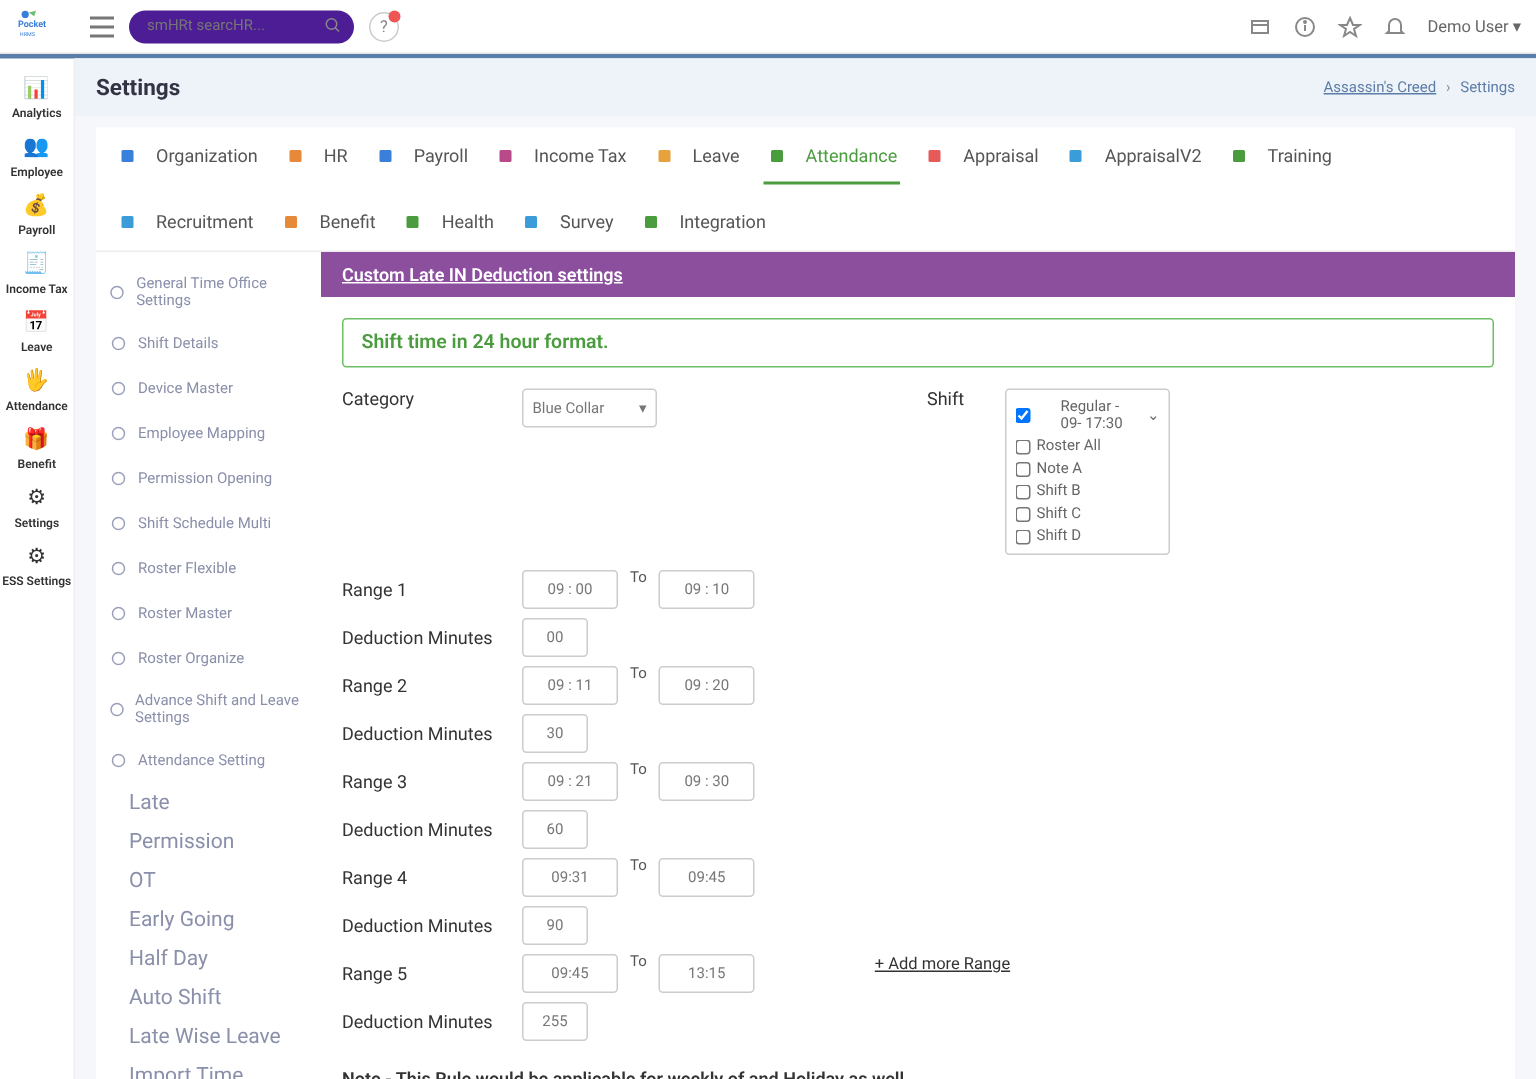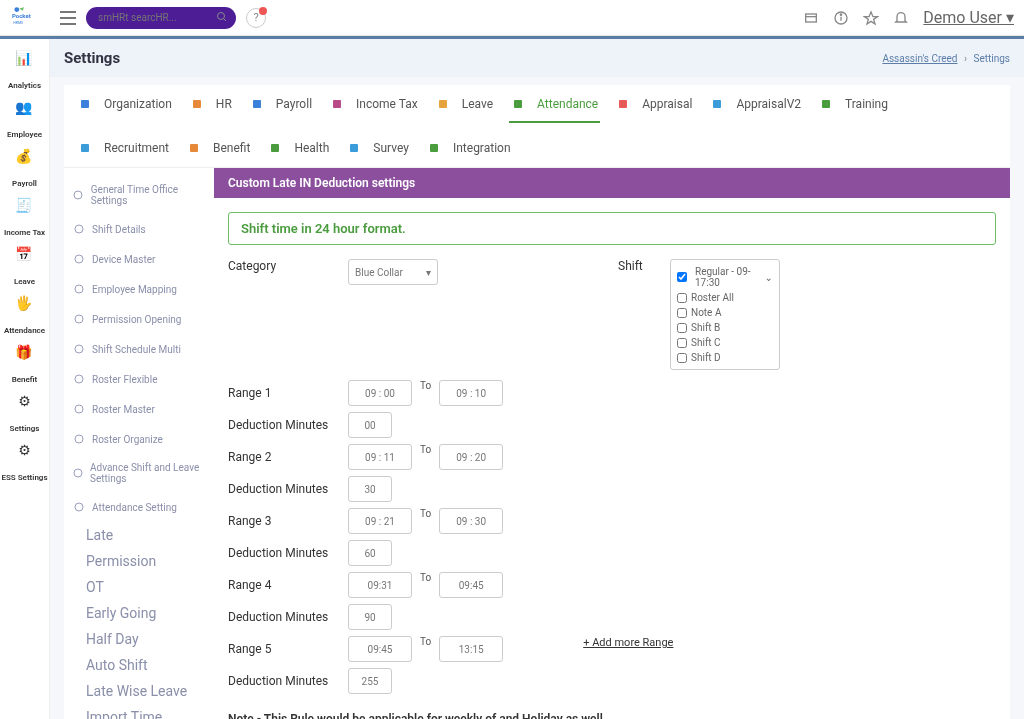--- a/index.html
+++ b/index.html
@@ -9,46 +9,46 @@
 .logo svg { width: 36px; height: 28px; }
 .hamburger { cursor: pointer; width: 16px; height: 14px; display:flex; flex-direction:column; justify-content:space-between; }
 .hamburger span { display:block; height:2px; background:#777; }
 .search-wrap { position: relative; }
 .search-input { width: 150px; height: 22px; border-radius: 11px; border: none; background: #4c1d95; padding: 0 28px 0 12px; font-size: 10px; color: #888; }
 .search-icon-s { position:absolute; right:8px; top:4px; color:#888; }
 .help-icon { position: relative; width:20px; height:20px; border:1px solid #ccc; border-radius:50%; display:flex; align-items:center; justify-content:center; color:#888; font-size:11px;}
 .help-dot { position:absolute; top:-2px; right:-2px; width:8px; height:8px; background:#e55; border-radius:50%; }
 .top-right { margin-left:auto; display:flex; align-items:center; gap:14px; color:#888; }
 .top-right .ico { width:16px; height:16px; display:flex; align-items:center; justify-content:center; }
-.user-label { font-size:16px; color:#666;text-decoration:underline; }
+.user-label { font-size:11px; color:#666; }
 .sep-bar { height:3px; background:#5a7ea8; }
 .layout { display:flex; }
 .left-rail { width:50px; border-right:1px solid #eee; padding-top:6px; }
 .rail-item { display:flex; flex-direction:column; align-items:center; padding:4px 0; cursor:pointer; }
 .rail-item .ri-icon { width:22px; height:18px; display:flex; align-items:center; justify-content:center; font-size:14px; }
-.rail-item .ri-label { font-size:8px; color:#333; font-weight:600; margin-top:14px; text-align:center; }
+.rail-item .ri-label { font-size:8px; color:#333; font-weight:600; margin-top:4px; text-align:center; }
 .main { flex:1; background:#f5f7fb; min-height:683px; }
 .titlebar { height:38px; background:#eef3f9; display:flex; align-items:center; padding:0 14px; }
 .titlebar h1 { font-size:15px; font-weight:700; color:#334; }
 .crumbs { margin-left:auto; font-size:10px; color:#5b7da8; }
 .crumbs a { color:#5b7da8; text-decoration:underline; }
 .crumbs .sep { color:#888; margin:0 4px; }
 .content { background:#fff; margin:8px 14px; }
 .tabs { display:flex; gap:14px; padding:8px 12px 0 12px; border-bottom:1px solid #eee; flex-wrap:wrap; }
 .tab { display:flex; align-items:center; gap:12px; font-size:12px; color:#555; padding:4px 2px 10px 2px; cursor:pointer; border-bottom:2px solid transparent; }
 .tab.active { color:#4a9c3e; border-bottom:2px solid #4a9c3e; }
 .tab .ti { width:14px; height:14px; display:flex; align-items:center; justify-content:center; }
 .inner { display:flex; }
 .sidemenu { width:150px; padding:8px 4px; }
 .sm-item { display:flex; align-items:center; gap:6px; padding:8px 4px; font-size:10px; color:#8a8faa; cursor:pointer; }
 .sm-item .smi { width:14px; height:14px; display:flex; align-items:center; justify-content:center; color:#9aa0bb; }
 .sm-sub { padding-left:18px; }
 .sm-sub .ss { font-size:14px; color:#8a8faa; padding:5px 0; cursor:pointer; }
 .workarea { flex:1; }
-.panel-head { background:#8b4f9e; color:#fff; font-size:12px; font-weight:600; padding:8px 14px; }
+.panel-head { background:#8b4f9e; color:#fff; font-size:12px; font-weight:600; padding:8px 14px;text-decoration:underline; }
 .panel-body { padding:14px; }
 .note-box { border:1px solid #6dbf63; border-radius:3px; padding:8px 12px; color:#4a9c3e; font-size:13px; font-weight:600; margin-bottom:14px; }
 .form-row { display:flex; align-items:flex-start; margin-bottom:6px; }
 .form-row .lbl { width:120px; font-size:12px; color:#333; padding-top:6px; }
 .input-sm { width:64px; height:26px; border:1px solid #ccc; border-radius:3px; text-align:center; font-size:10px; color:#777; }
 .to-lbl { font-size:10px; color:#555; margin:0 8px; }
 .select-sm { width:90px; height:26px; border:1px solid #ccc; border-radius:3px; font-size:10px; color:#777; padding:0 6px; position:relative; background:#fff; }
 .cat-shift-row { display:flex; align-items:flex-start; margin-bottom:10px; }
 .shift-col { margin-left:180px; display:flex; align-items:flex-start; gap:12px; }
 .shift-box { border:1px solid #ccc; border-radius:3px; width:110px; padding:4px 6px; font-size:10px; color:#666; background:#fff; }
@@ -393,21 +393,21 @@
             <div class="cat-shift-row">
               <div class="lbl" style="width:120px;">Category</div>
               <div class="select-sm" style="display:flex;align-items:center;justify-content:space-between;">
                 <span>Blue Collar</span>
                   <span>▾</span>
               </div>
               <div class="shift-col">
                 <div class="lbl" style="width:40px;">Shift</div>
                 <div class="shift-box">
                   <div class="sline shift-header">
-                      <span style="display:flex;gap:8px;align-items:center;">
+                      <span style="display:flex;gap:20px;align-items:center;">
                         <input type="checkbox" checked="" style="">
                         <span>Regular - 09- 17:30</span>
                       </span>
                       <span>⌄</span>
                     </div>
                   <div id="shiftopts">
                       <div class="sline">
                         <input type="checkbox" style="">
                         <span>Roster  All</span>
                       </div>

